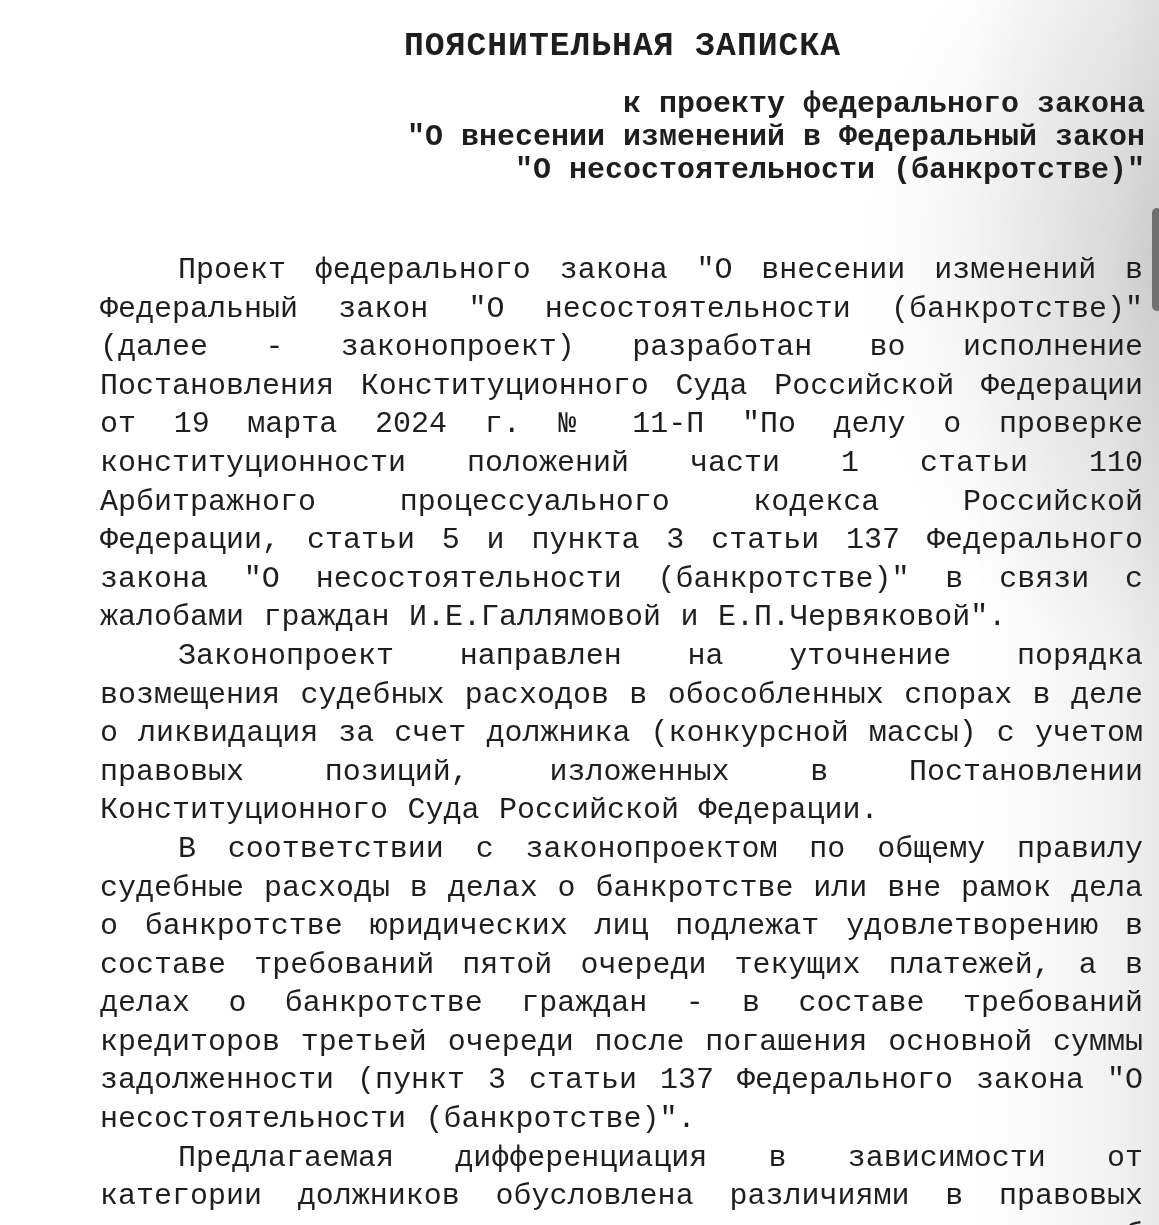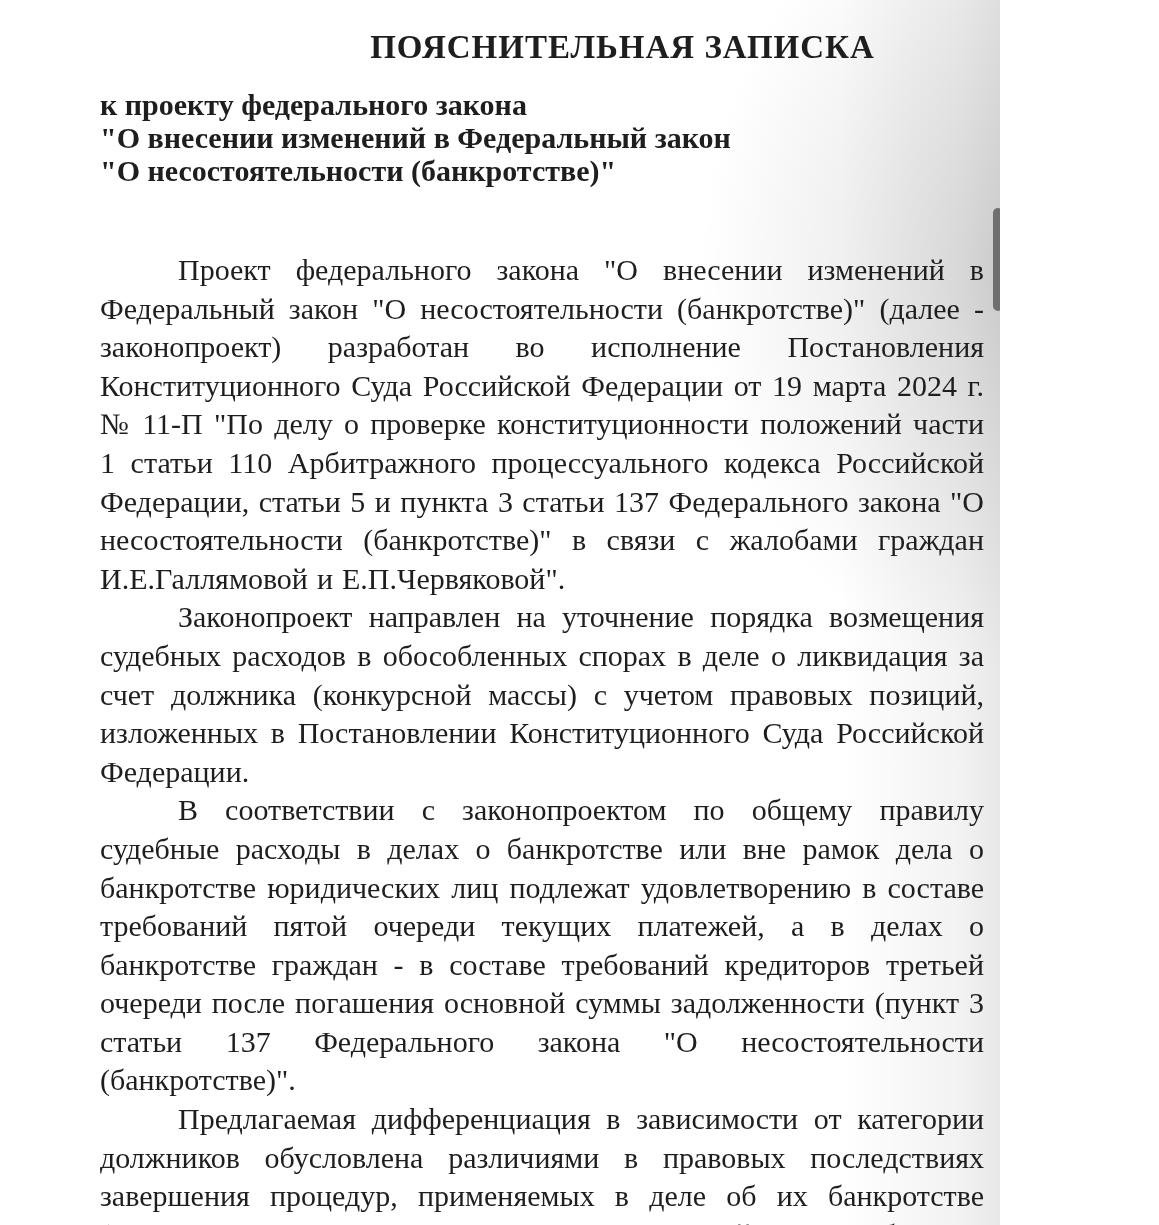--- a/index.html
+++ b/index.html
@@ -1,25 +1,25 @@
 <!DOCTYPE html>
 <html lang="ru"><head>
 <meta charset="utf-8">
 <style>
   * { margin: 0; padding: 0; box-sizing: border-box; }
 
   html, body { background: #ffffff; }
 
   .page {
     position: relative;
-    width: 1000px;
+    width: 1159px;
     height: 1225px;
     overflow: hidden;
     color: #1e1e1e;
-    font-family: Liberation Serif, serif;
+    font-family: Liberation Mono, monospace;
     background-color: #ffffff;
     background-image:
       radial-gradient(ellipse 430px 560px at 101% 22%, rgba(0,0,0,0.13), rgba(0,0,0,0) 72%),
       linear-gradient(to right, rgba(0,0,0,0) 84%, rgba(0,0,0,0.05) 96%, rgba(0,0,0,0.09) 100%);
   }
 
   .doc-title {
     margin-top: 28px;
     margin-left: 100px;
     width: 1045px;
@@ -27,21 +27,21 @@
     font-size: 33px;
     font-weight: bold;
     letter-spacing: 1px;
     line-height: 38px;
   }
 
   .doc-subtitle {
     margin-top: 22px;
     margin-left: 100px;
     width: 1045px;
-    text-align: left;
+    text-align: right;
     font-size: 30px;
     font-weight: bold;
     line-height: 33px;
   }
 
   .doc-body {
     margin-top: 64px;
     margin-left: 100px;
     margin-right: 16px;
   }

